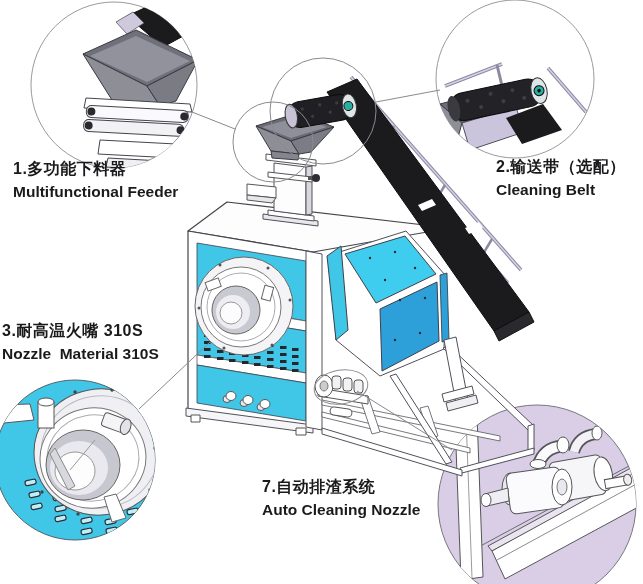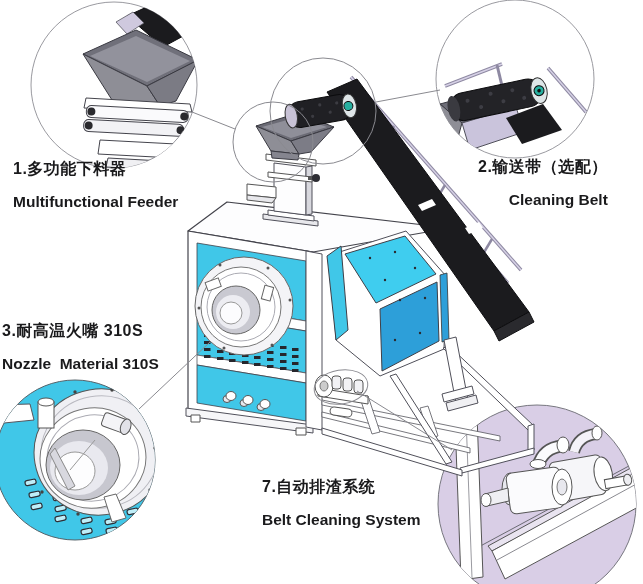--- a/index.html
+++ b/index.html
@@ -2,21 +2,21 @@
 <html style="--panel_cyan: #40C7E8; --panel_cyan_bright: #3FCDEF; --panel_blue: #2D9FD9; --belt_black: #1B1B1E; --detail_lavender: #D9CEE6; --hopper_gray: #8E8E96; --outline_gray: #4A4A52;"><head>
 <meta charset="utf-8">
 <style>
   html,body{margin:0;padding:0;background:#ffffff;}
   body{width:643px;height:584px;position:relative;overflow:hidden;
        font-family:"Liberation Sans","DejaVu Sans",sans-serif;}
   #stage{position:absolute;left:0;top:0;width:567px;height:584px;}
   svg{position:absolute;left:0;top:0;}
   .callout-label{position:absolute;color:#1a1a1c;font-weight:bold;line-height:1;}
   .callout-label .zh{display:block;font-size:16px;letter-spacing:0.5px;white-space:pre;}
-  .callout-label .en{display:block;font-size:15.5px;margin-top:17px;white-space:pre;}
+  .callout-label .en{display:block;font-size:15.5px;margin-top:7px;white-space:pre;}
 </style>
 </head>
 <body>
 
 <div id="stage">
 
 <svg width="643" height="584" viewBox="0 0 643 584">
   <defs>
     <clipPath id="c1">
           <circle cx="114" cy="85" r="83"></circle>
@@ -361,26 +361,26 @@
     <line x1="376" y1="102" x2="440" y2="90"></line>
     <line x1="139" y1="409" x2="210" y2="342"></line>
     <line x1="357" y1="391" x2="452" y2="450"></line>
   </g>
 </svg>
 
 <div class="callout-label" style="left:13px;top:161px;">
   <span class="zh">1.多功能下料器</span>
   <span class="en">Multifunctional Feeder</span>
 </div>
-<div class="callout-label" style="left:478px;top:159px;text-align:right;">
+<div class="callout-label" style="left:496px;top:159px;">
   <span class="zh">2.输送带（选配）</span>
   <span class="en">Cleaning Belt</span>
 </div>
 <div class="callout-label" style="left:2px;top:323px;">
   <span class="zh">3.耐高温火嘴 310S</span>
   <span class="en">Nozzle  Material 310S</span>
 </div>
 <div class="callout-label" style="left:262px;top:479px;">
   <span class="zh">7.自动排渣系统</span>
-  <span class="en">Belt Cleaning System</span>
+  <span class="en">Auto Cleaning Nozzle</span>
 </div>
 
 </div>
 
 </body></html>

